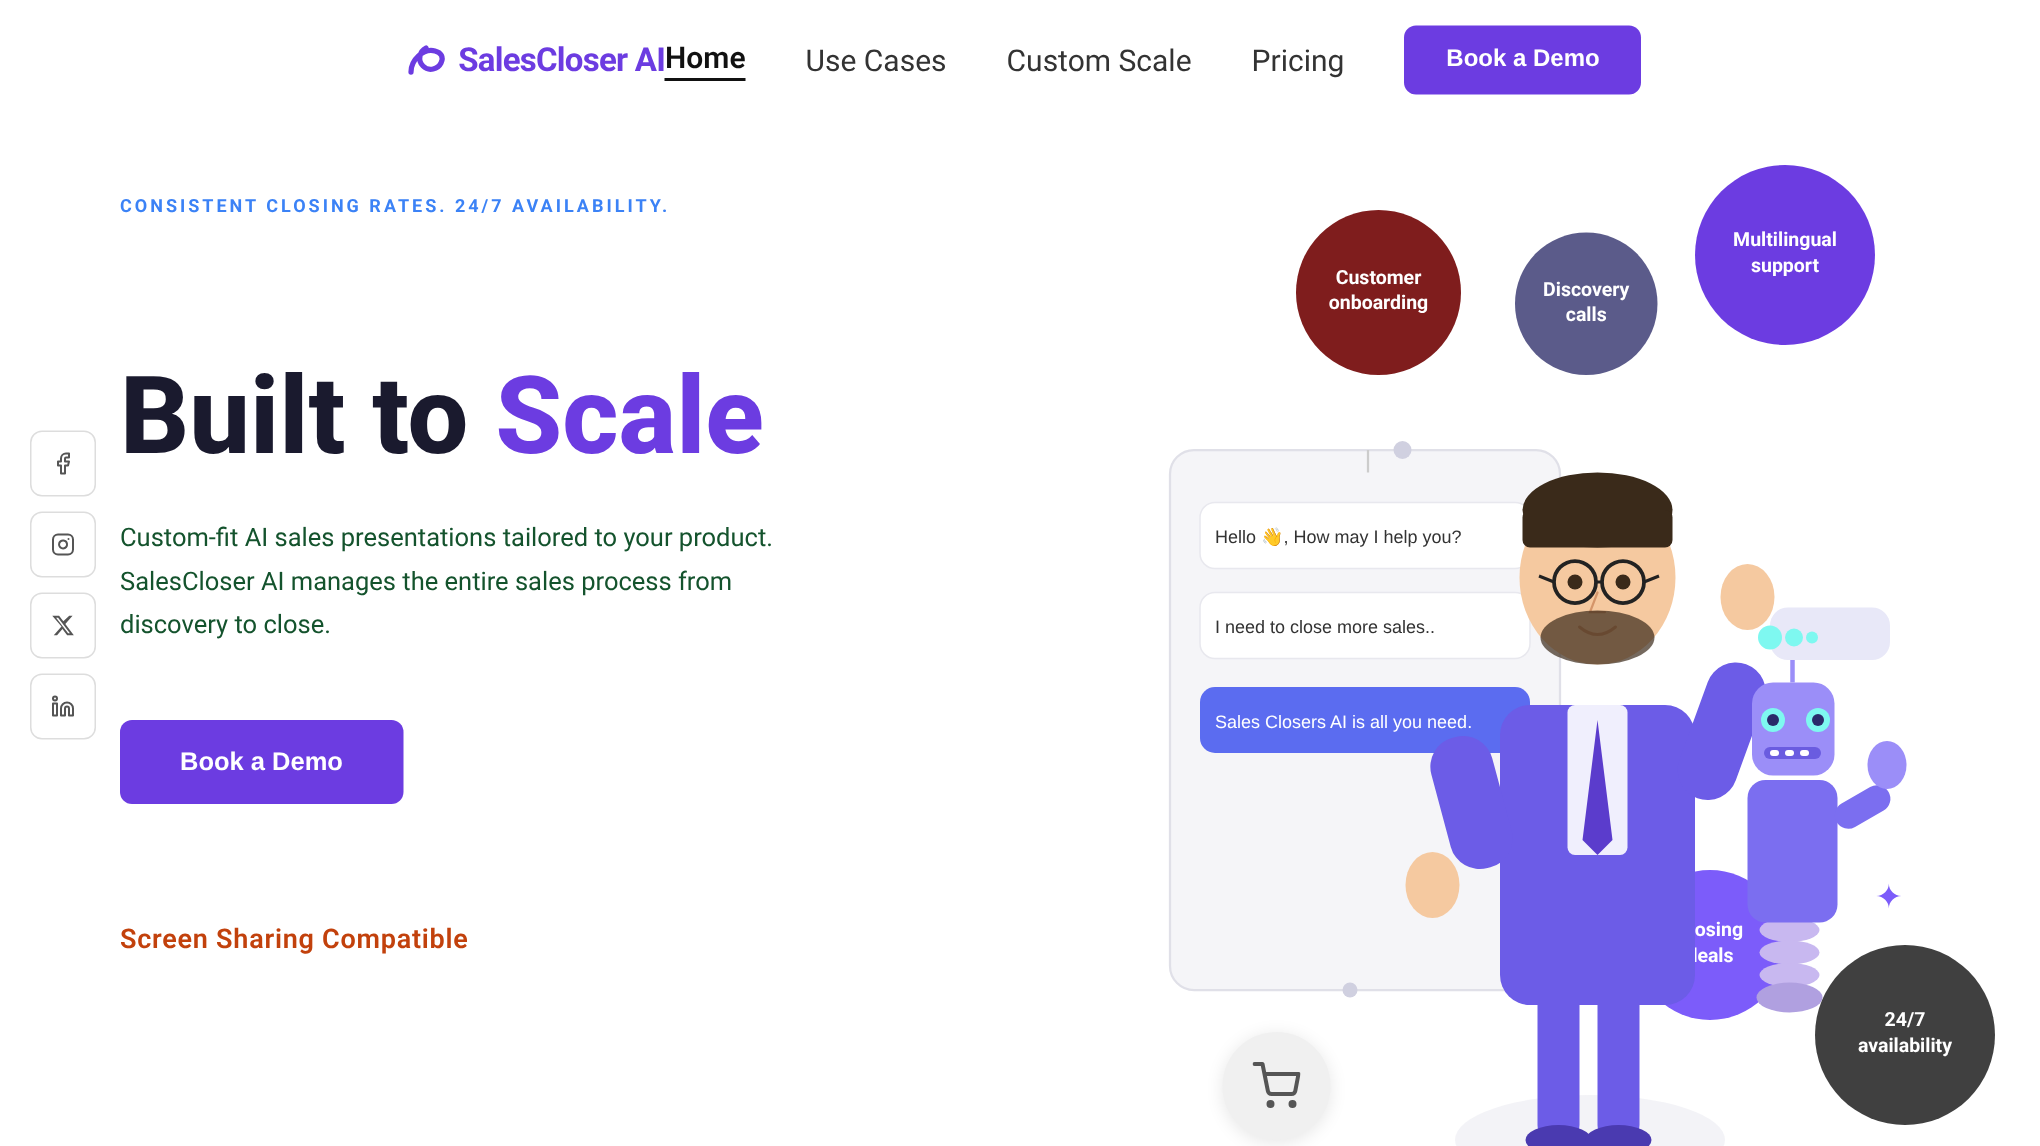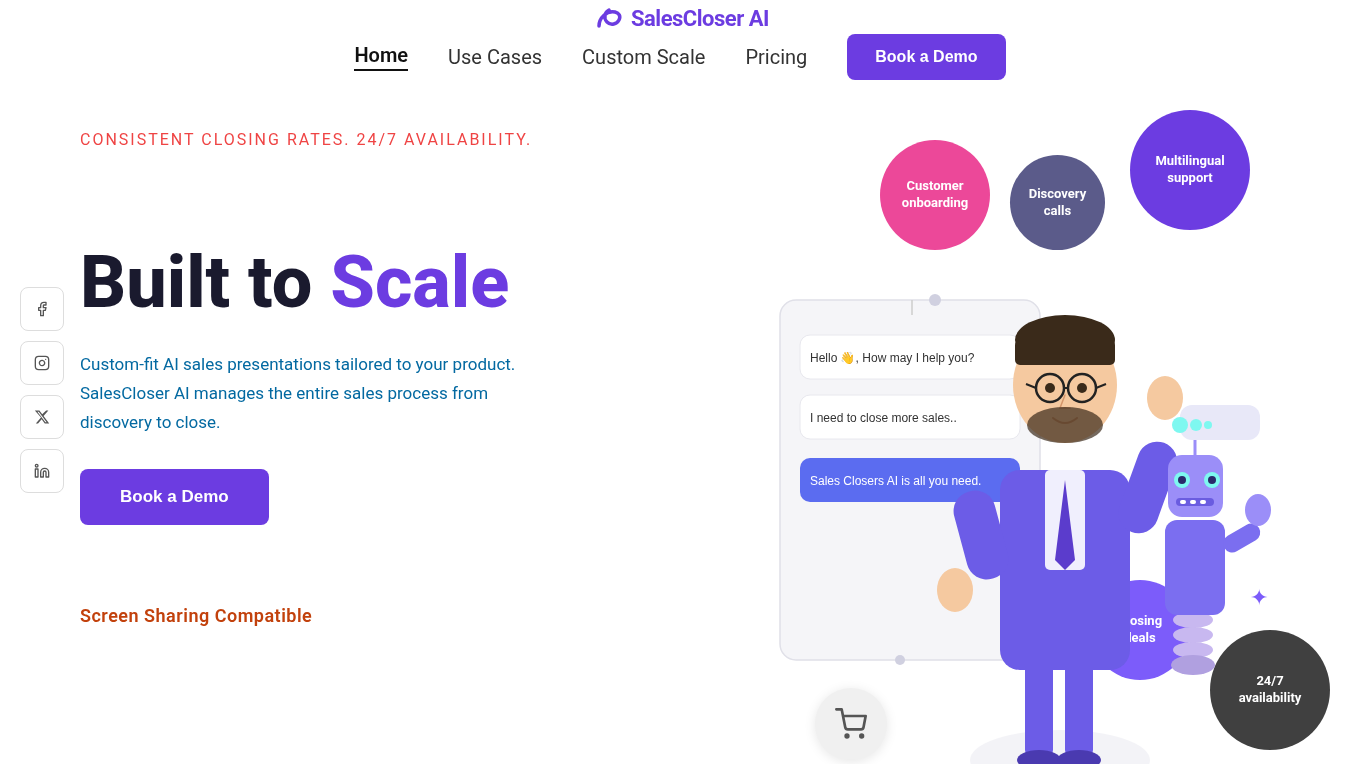--- a/index.html
+++ b/index.html
@@ -9,26 +9,25 @@
       width: 1360px;
       min-height: 764px;
       overflow-x: hidden;
       position: relative;
     }
 
     
     header {
       display: flex;
       align-items: center;
-      justify-content: flex-end;
+      justify-content: center;
       padding: 0 44px;
       height: 80px;
       position: relative;
       z-index: 10;
-      flex-direction: column;
     }
 
     .logo {
       display: flex;
       align-items: center;
       gap: 8px;
     }
 
     .logo-icon {
       width: 32px;
@@ -112,46 +111,46 @@
       position: relative;
       min-height: 680px;
     }
 
     .hero-left {
       flex: 0 0 620px;
       padding-top: 30px;
     }
 
     .tagline {
-      font-size: 16px;
-      font-weight: 400;
+      font-size: 12px;
+      font-weight: 700;
       letter-spacing: 2px;
-      color: #ef4444;
+      color: #3b82f6;
       text-transform: uppercase;
       margin-bottom: 20px;
     }
 
     .hero-title {
       font-size: 72px;
       font-weight: 800;
       line-height: 1.05;
       color: #1a1a2e;
       margin-bottom: 30px;
     }
 
     .hero-title .purple {
       color: #6c3ce1;
     }
 
     .hero-desc {
       font-size: 17px;
-      color: #0369a1;
+      color: #14532d;
       line-height: 1.7;
       max-width: 480px;
-      margin-bottom: 32px;
+      margin-bottom: 48px;
     }
 
     .btn-demo-hero {
       background: #6c3ce1;
       color: #fff;
       border: none;
       padding: 18px 40px;
       border-radius: 8px;
       font-size: 17px;
       font-weight: 600;
@@ -193,25 +192,25 @@
       align-items: center;
       justify-content: center;
       text-align: center;
       font-size: 13px;
       font-weight: 700;
       line-height: 1.3;
       color: #fff;
     }
 
     .pill-customer {
-      background: #ec4899;
+      background: #7f1d1d;
       width: 110px;
       height: 110px;
       top: 40px;
-      left: 180px;
+      left: 164px;
     }
 
     .pill-discovery {
       background: #5b5b8a;
       width: 95px;
       height: 95px;
       top: 55px;
       left: 310px;
     }
 

